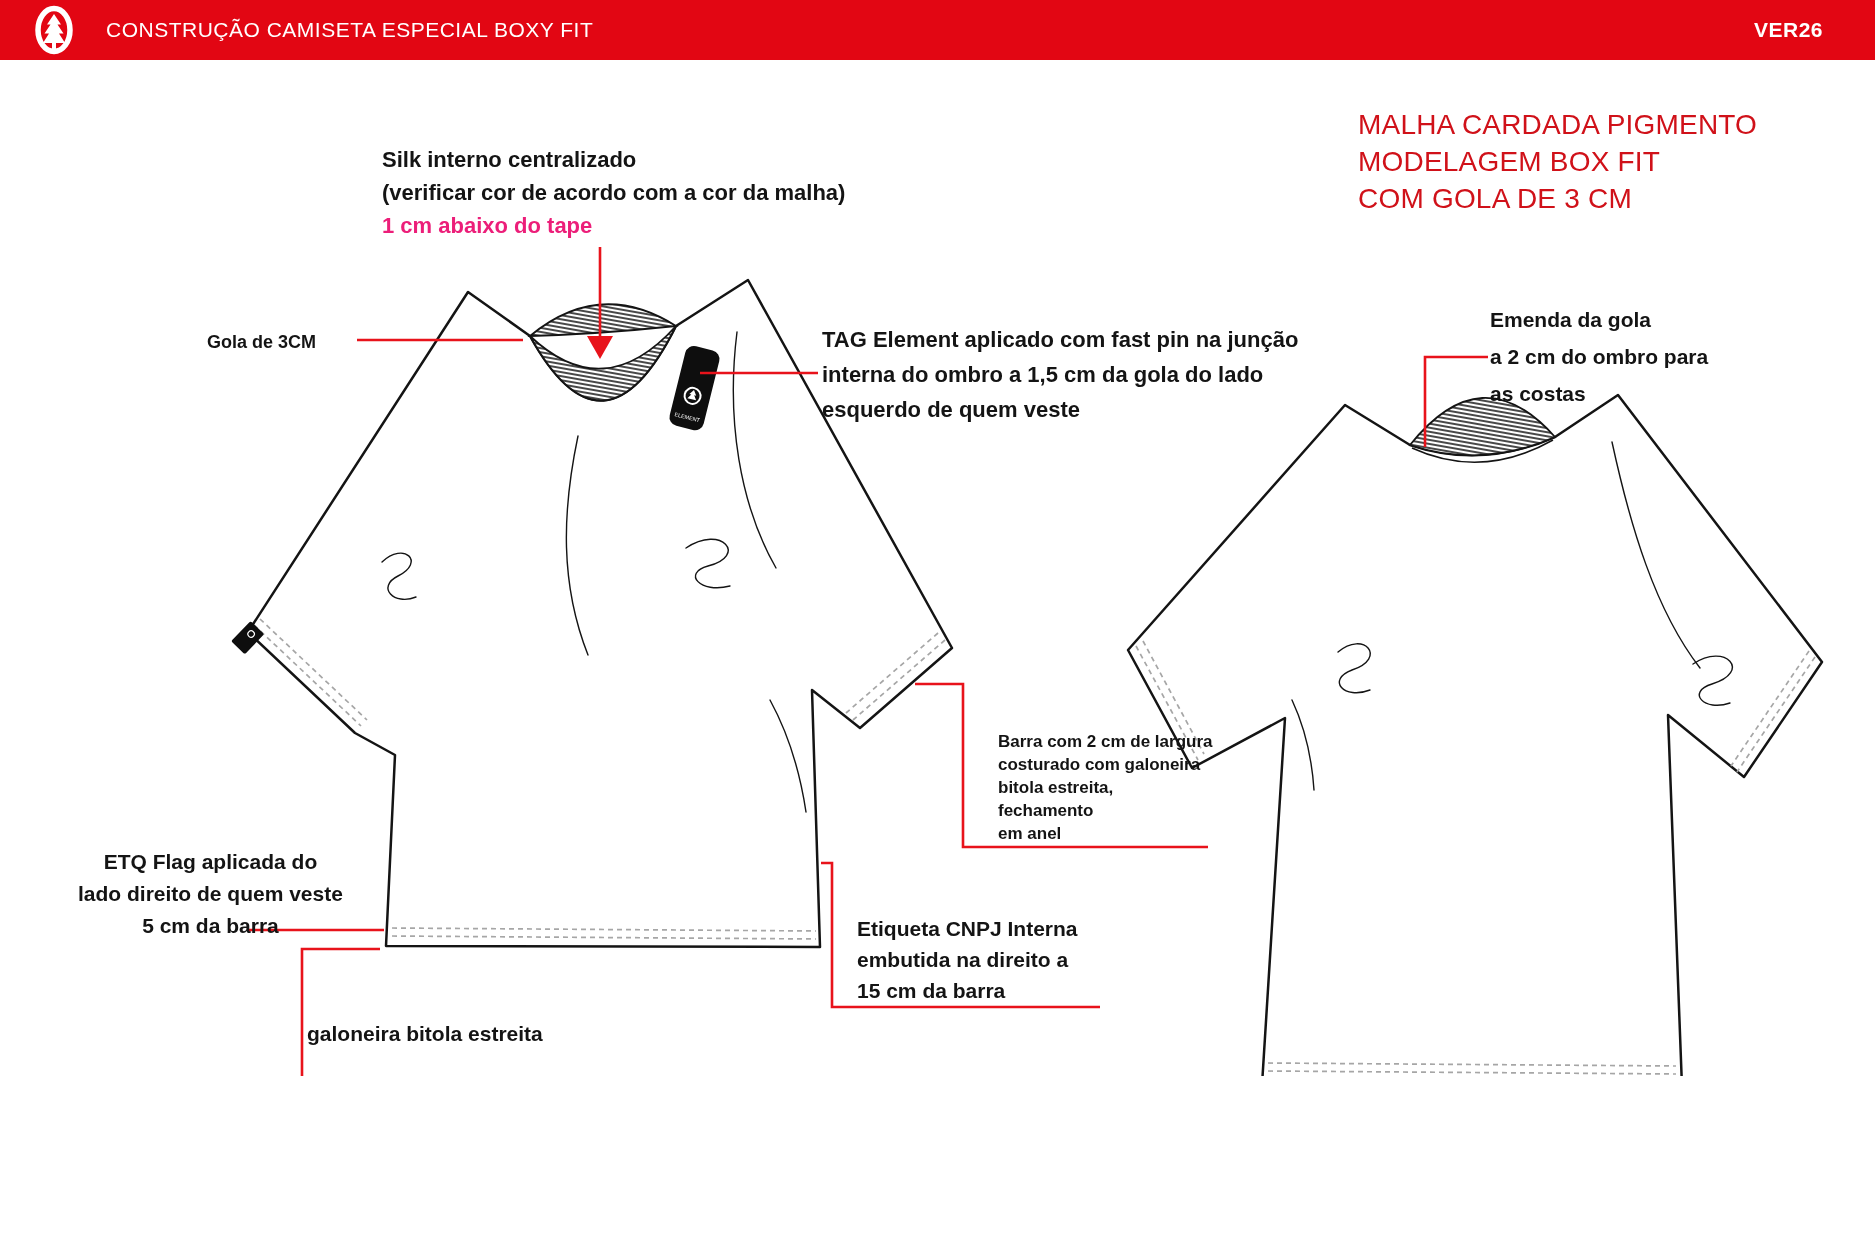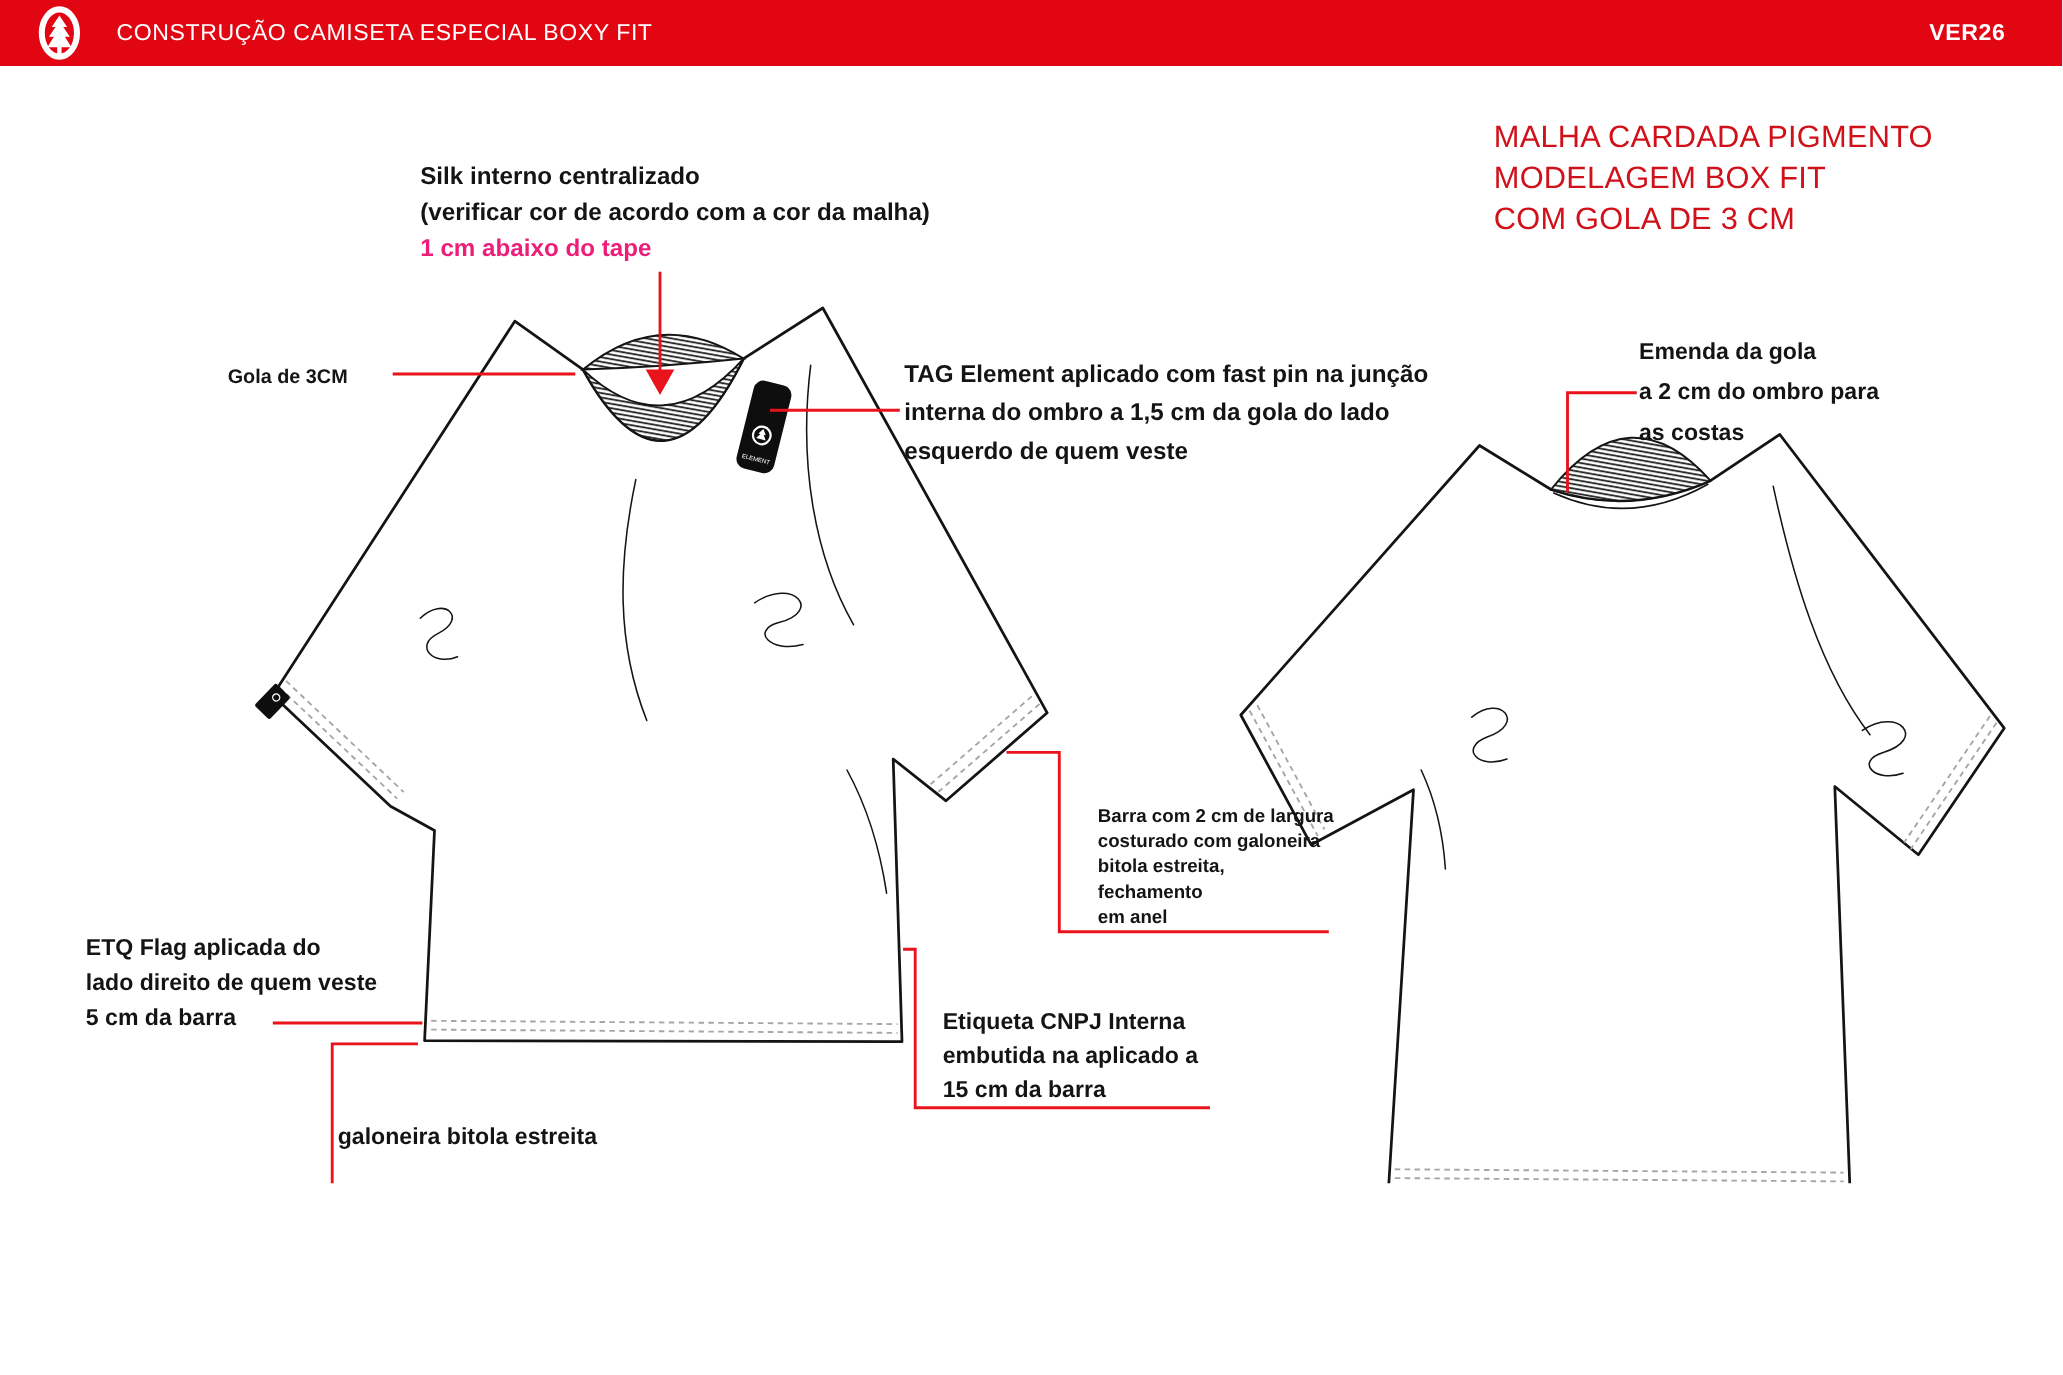--- a/index.html
+++ b/index.html
@@ -24,21 +24,21 @@
   
   .anno{position:absolute;color:#141414;font-weight:700;white-space:nowrap;z-index:3;}
   .anno .ln{display:block;}
   .silk{left:382px;top:143px;font-size:22px;line-height:33px;}
   .silk .pink{color:#EC1E79;}
   .gola{left:207px;top:332px;font-size:18px;}
   .tagblock{left:822px;top:322px;font-size:22px;line-height:35px;}
   .specheading{left:1358px;top:106px;font-size:28px;line-height:37px;color:#D01119;font-weight:400;letter-spacing:.2px;}
   .emenda{left:1490px;top:301px;font-size:21px;line-height:37px;}
   .barralarg{left:970px;top:730px;font-size:17px;line-height:23px;margin-left:28px;}
-  .etq{left:78px;top:846px;font-size:21px;line-height:32px;}
+  .etq{left:78px;top:846px;font-size:21px;line-height:32px;text-align:center;}
   .cnpj{left:857px;top:913px;font-size:21px;line-height:31px;}
   .barracost{left:307px;top:1018px;font-size:21px;line-height:31px;}
 </style>
 </head>
 <body>
 
 <div id="stage">
 
   <div class="header">
     <svg class="logo" width="48" height="54" viewBox="0 0 48 54">
@@ -163,21 +163,21 @@
   </div>
 
   <div class="anno etq">
     <span class="ln">ETQ Flag aplicada do</span>
     <span class="ln">lado direito de quem veste</span>
     <span class="ln">5 cm da barra</span>
   </div>
 
   <div class="anno cnpj">
     <span class="ln">Etiqueta CNPJ Interna</span>
-    <span class="ln">embutida na aplicado a</span>
+    <span class="ln">embutida na direito a</span>
     <span class="ln">15 cm da barra</span>
   </div>
 
   <div class="anno barracost">
     <span class="ln">galoneira bitola estreita</span>
   </div>
 
 </div>
 
 </body></html>

